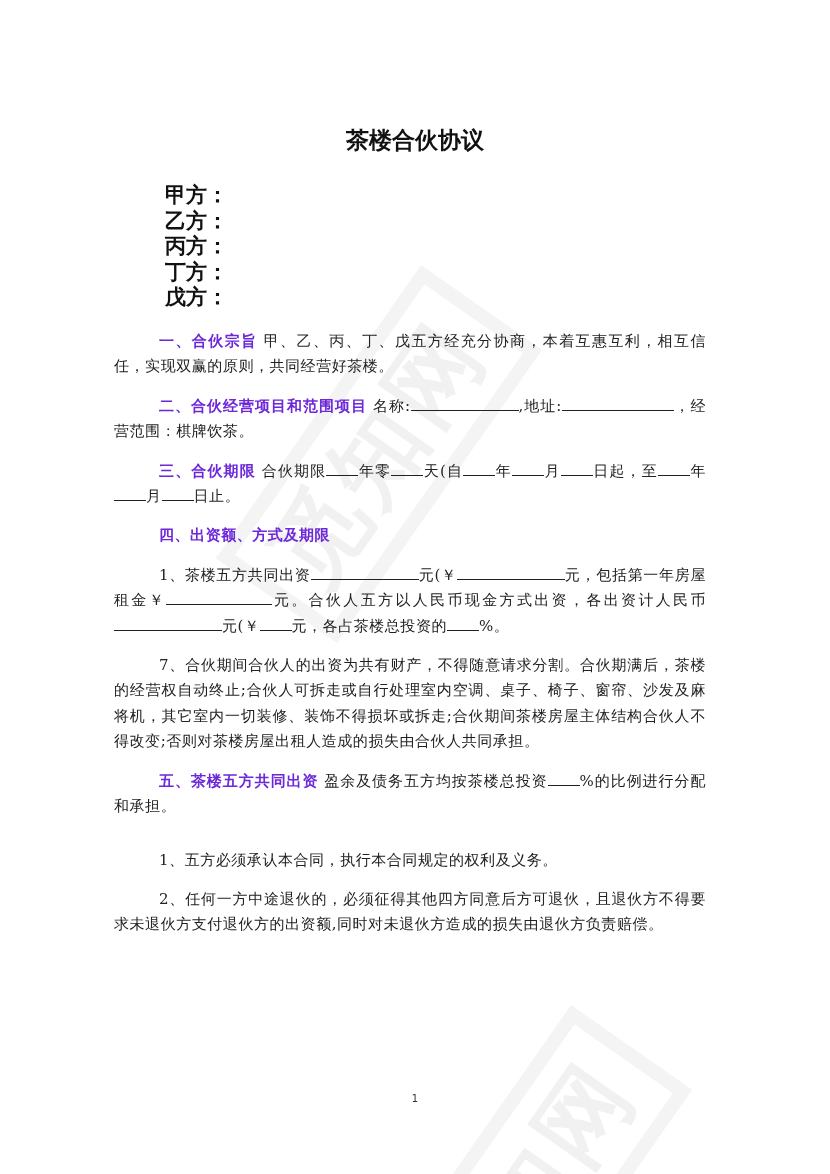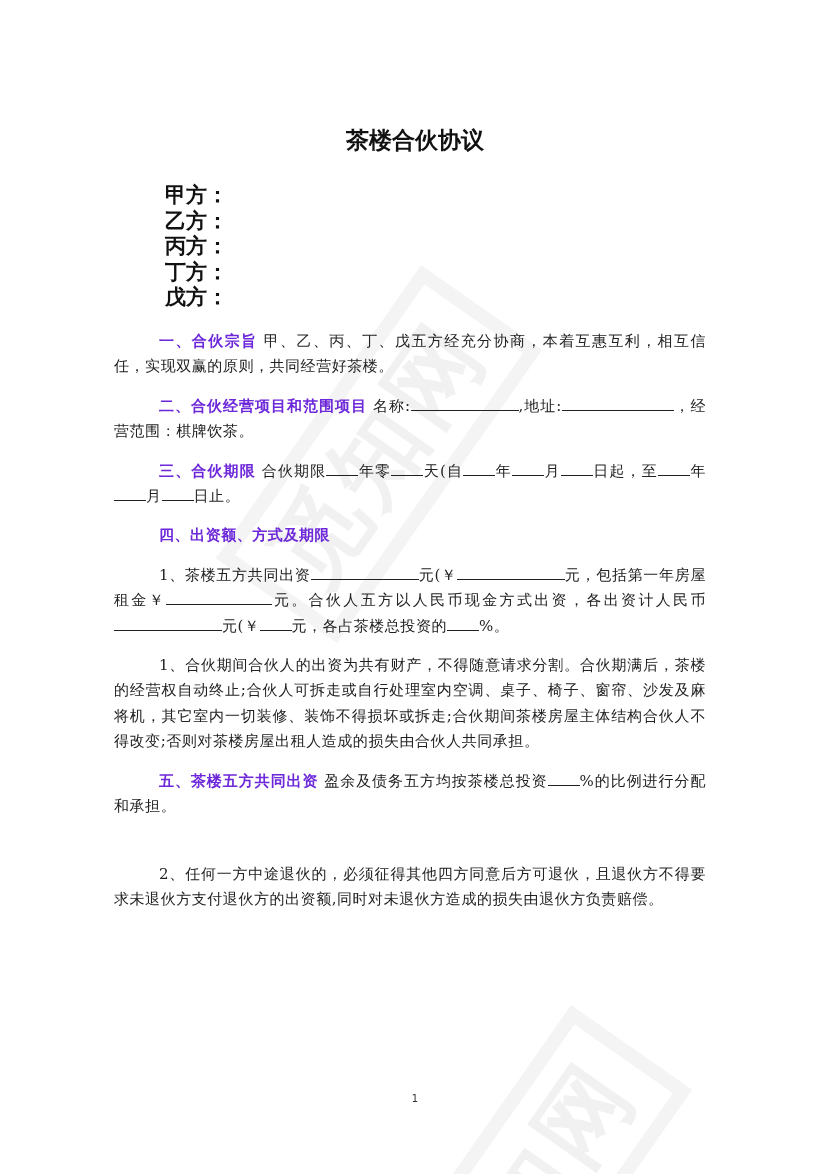--- a/index.html
+++ b/index.html
@@ -63,28 +63,29 @@
 
     <p><b class="h">三、合伙期限</b><span> 合伙期限</span><span class="blank" style="width:32px"></span><span>年零</span><span class="blank" style="width:32px"></span><span>天(自</span><span class="blank" style="width:32px"></span><span>年</span><span class="blank" style="width:32px"></span><span>月</span><span class="blank" style="width:32px"></span><span>日起，至</span><span class="blank" style="width:32px"></span><span>年</span><span class="blank" style="width:32px"></span><span>月</span><span class="blank" style="width:32px"></span><span>日止。</span></p>
     <div class="gap"></div>
 
     <p><b class="h">四、出资额、方式及期限</b></p>
     <div class="gap"></div>
 
     <p><span>1、茶楼五方共同出资</span><span class="blank" style="width:108px"></span><span>元(￥</span><span class="blank" style="width:108px"></span><span>元，包括第一年房屋租金￥</span><span class="blank" style="width:106px"></span><span>元。合伙人五方以人民币现金方式出资，各出资计人民币</span><span class="blank" style="width:108px"></span><span>元(￥</span><span class="blank" style="width:32px"></span><span>元，各占茶楼总投资的</span><span class="blank" style="width:32px"></span><span>%。</span></p>
     <div class="gap"></div>
 
-    <p>1、合伙期间合伙人的出资为共有财产，不得随意请求分割。合伙期满后，茶楼的经营权自动终止;合伙人可拆走或自行处理室内空调、桌子、椅子、窗帘、沙发及麻将机，其它室内一切装修、装饰不得损坏或拆走;合伙期间茶楼房屋主体结构合伙人不得改变;否则对茶楼房屋出租人造成的损失由合伙人共同承担。</p>
+    <p>7、合伙期间合伙人的出资为共有财产，不得随意请求分割。合伙期满后，茶楼的经营权自动终止;合伙人可拆走或自行处理室内空调、桌子、椅子、窗帘、沙发及麻将机，其它室内一切装修、装饰不得损坏或拆走;合伙期间茶楼房屋主体结构合伙人不得改变;否则对茶楼房屋出租人造成的损失由合伙人共同承担。</p>
     <div class="gap"></div>
 
     <p><b class="h">五、茶楼五方共同出资</b><span> 盈余及债务五方均按茶楼总投资</span><span class="blank" style="width:32px"></span><span>%的比例进行分配和承担。</span></p>
     <div class="gap"></div>
 
     <div class="gap"></div>
 
+    <p>1、五方必须承认本合同，执行本合同规定的权利及义务。</p>
     <div class="gap"></div>
 
     <p>2、任何一方中途退伙的，必须征得其他四方同意后方可退伙，且退伙方不得要求未退伙方支付退伙方的出资额,同时对未退伙方造成的损失由退伙方负责赔偿。</p>
     <div class="gap"></div>
 
   </div>
 
   <div class="pagenum">1</div>
 </div>
 

